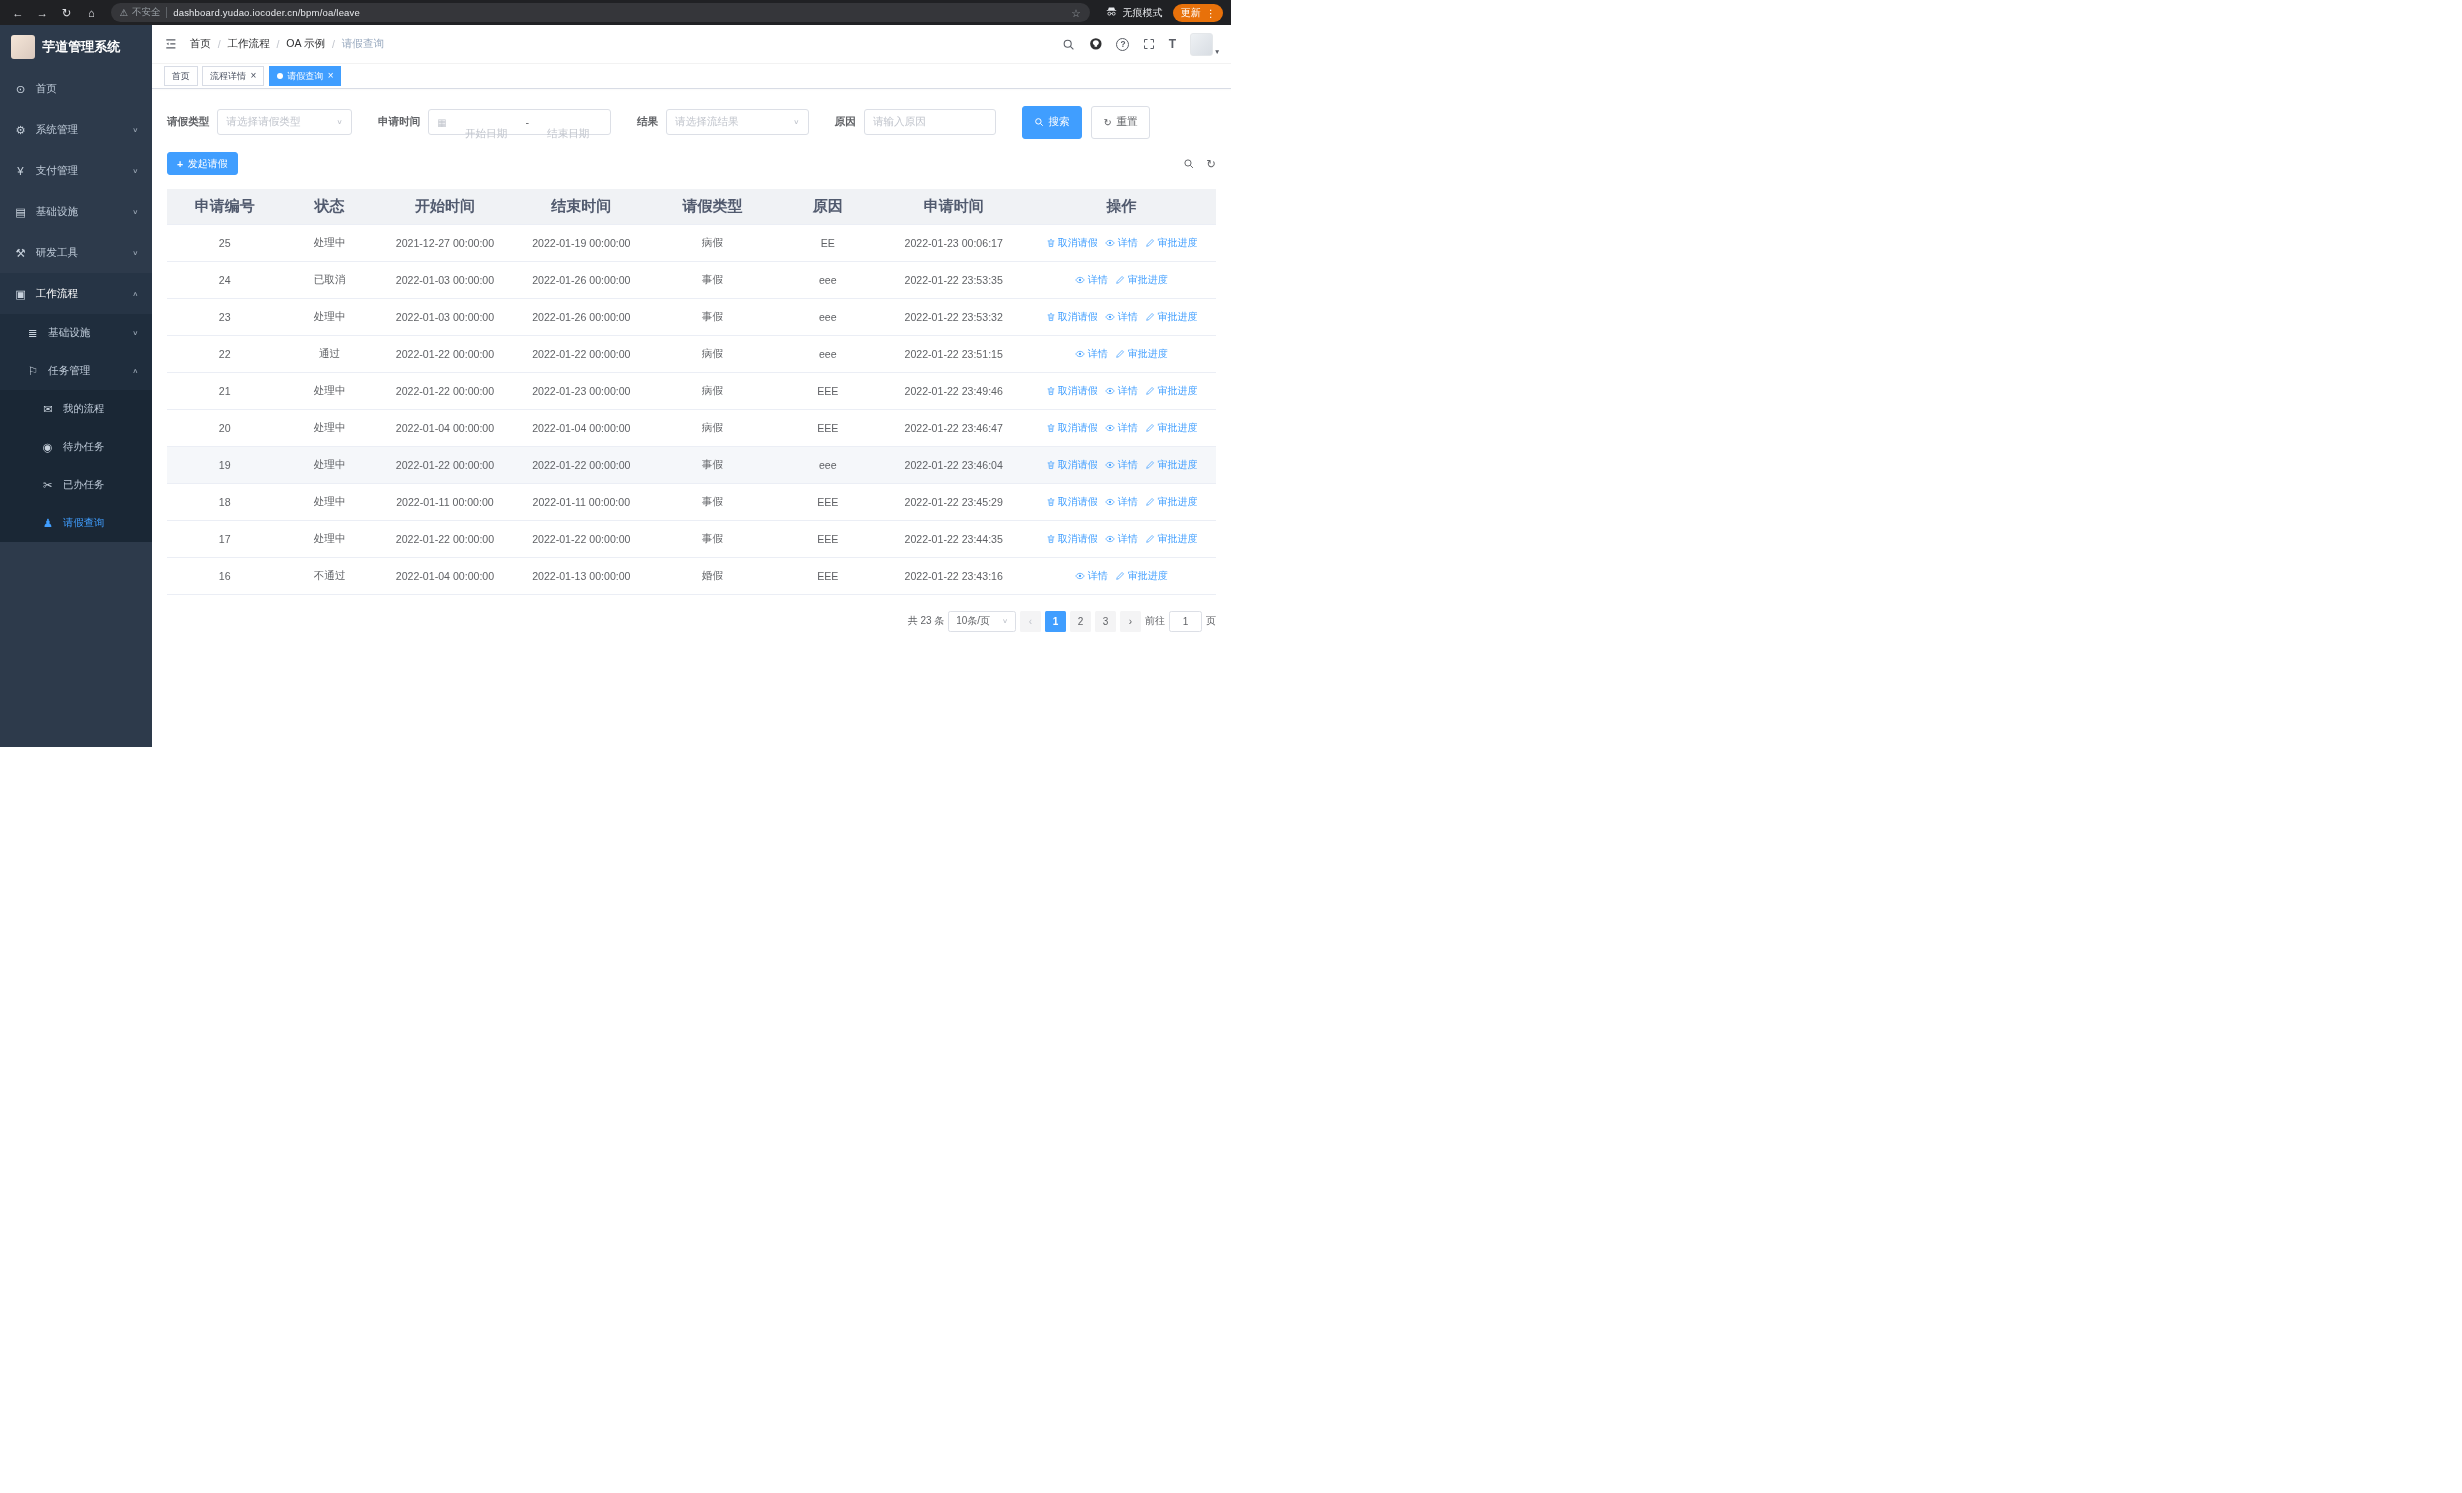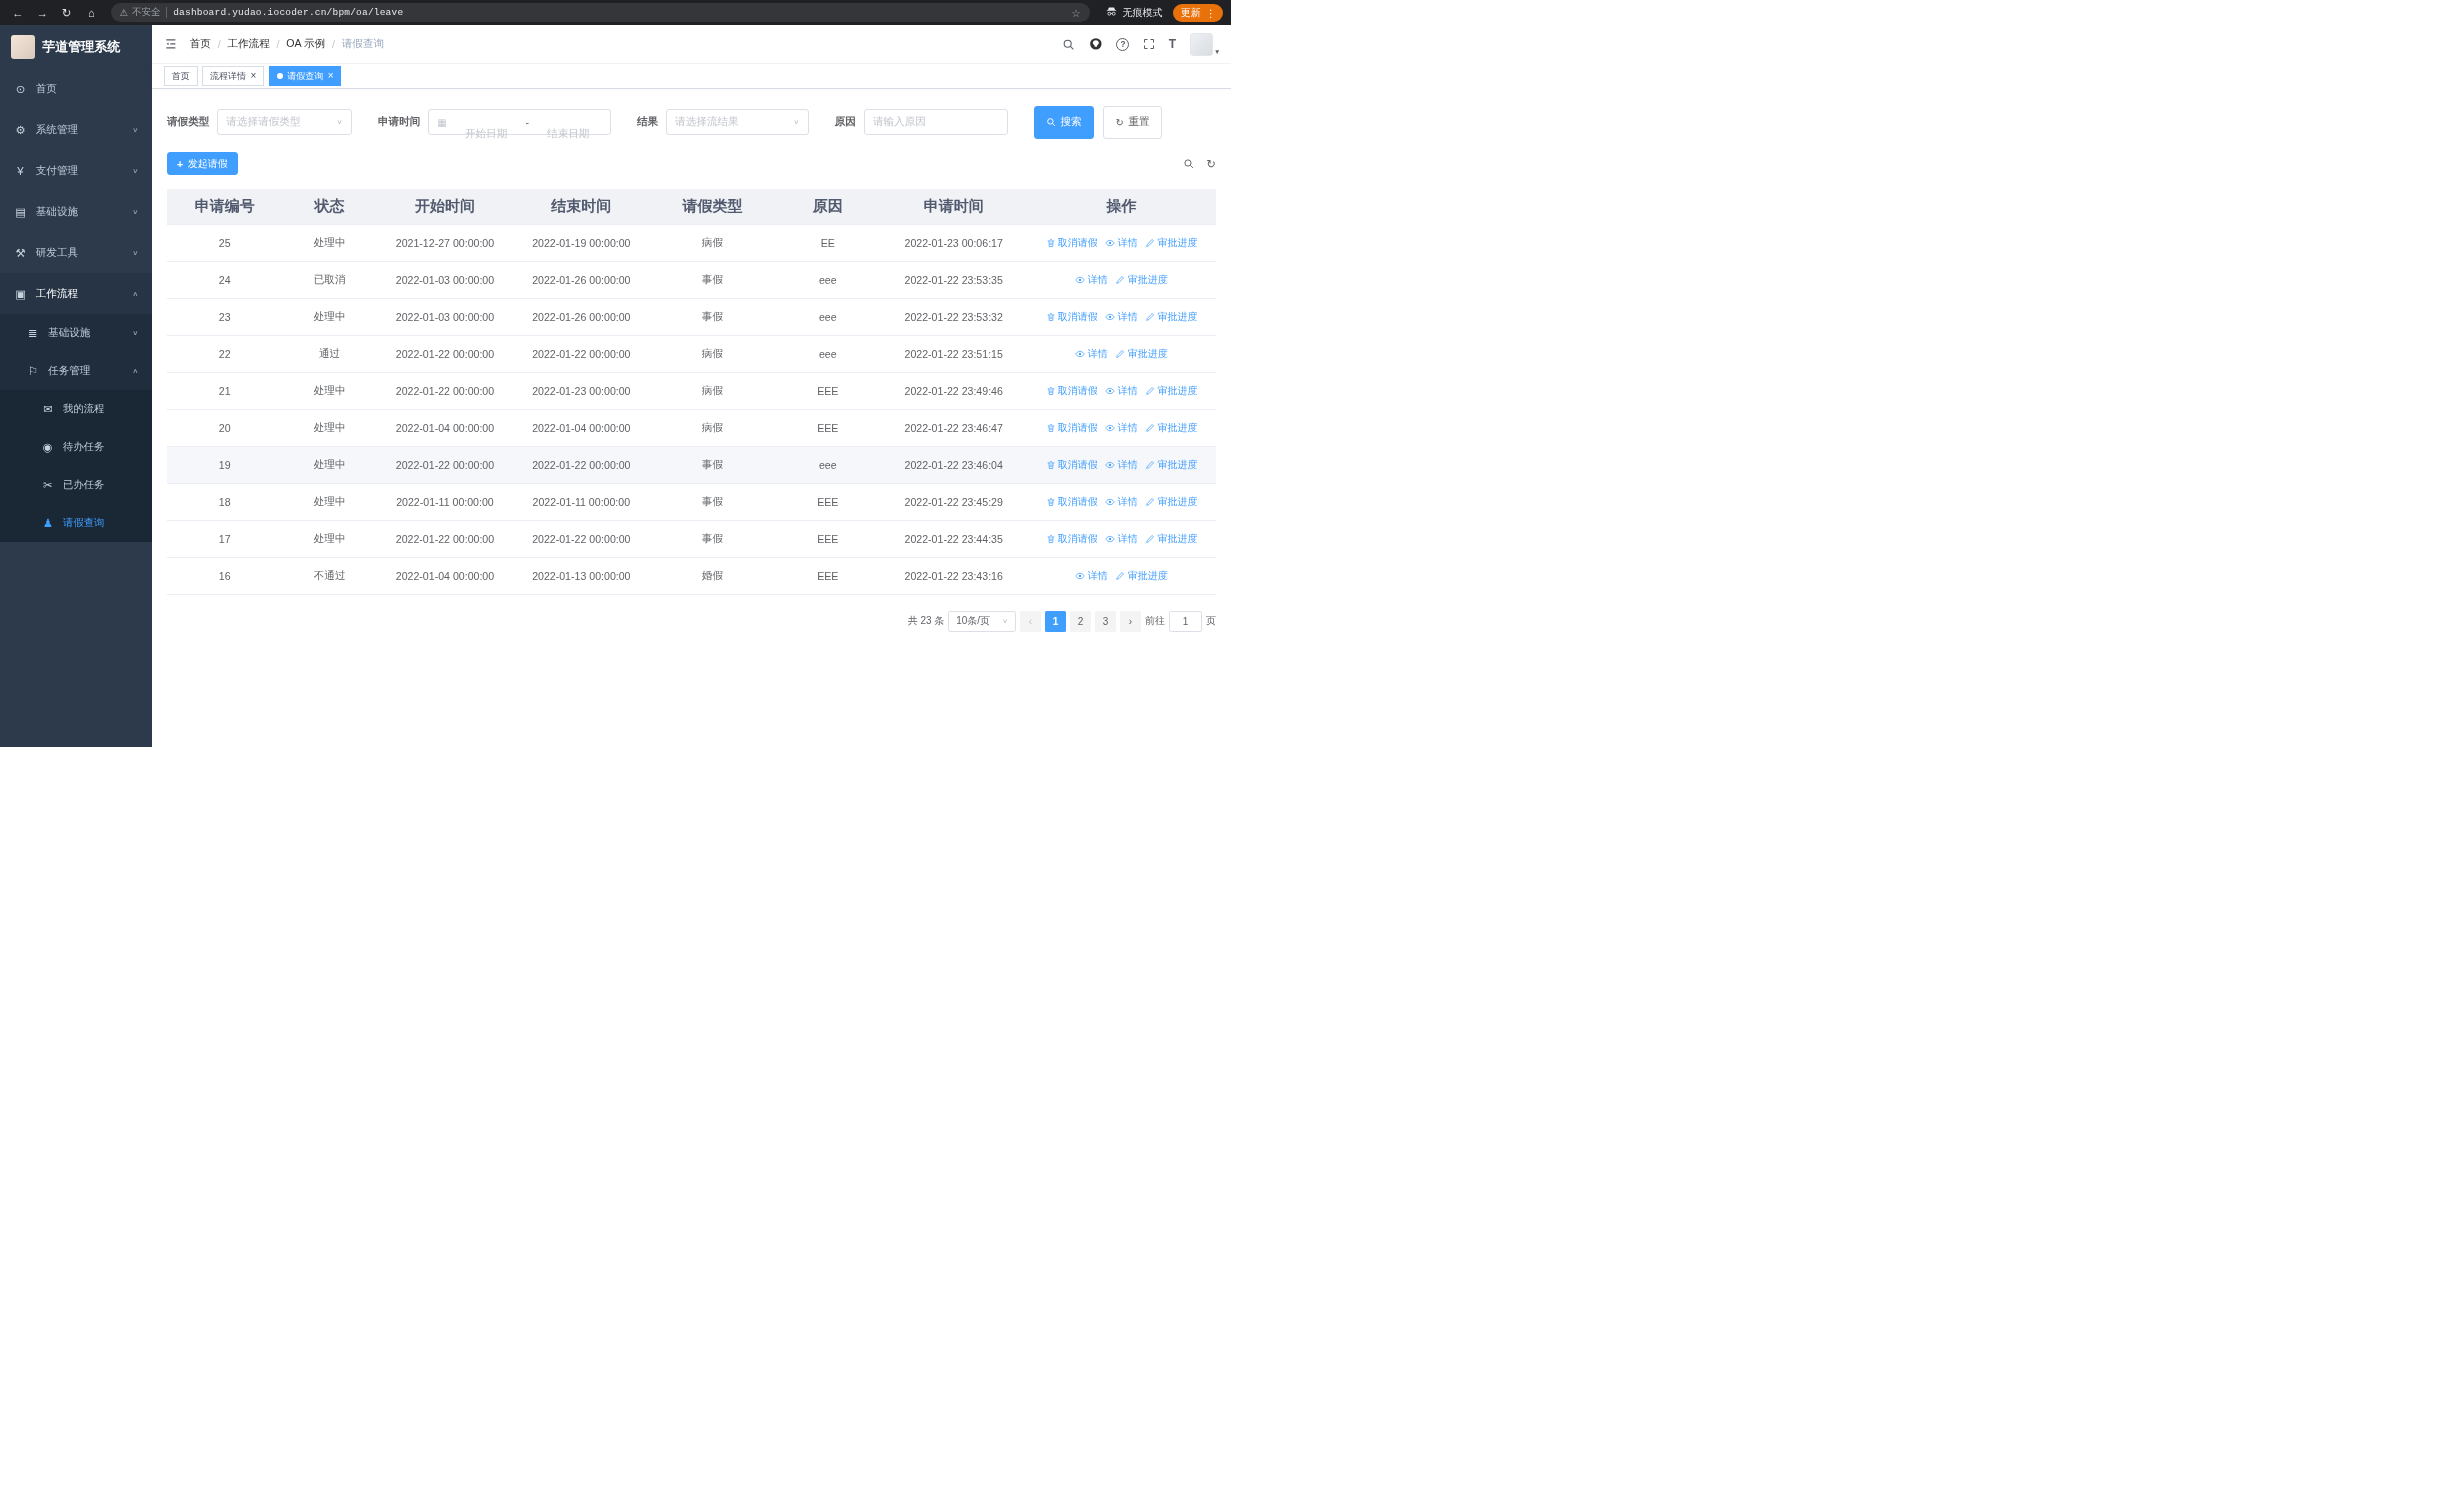--- a/index.html
+++ b/index.html
@@ -7,21 +7,21 @@
   body {
     font-family:"Liberation Sans","DejaVu Sans",sans-serif;
     font-size:10.6px; color:#606266; background:#fff; overflow:hidden;
   }
   
   .chrome { height:25px; background:#202124; display:flex; align-items:center; padding:0 7.6px; gap:4.6px; }
   .nav-ic { color:#dfe1e5; font-size:11.4px; width:20px; height:20px; display:flex; align-items:center; justify-content:center; border-radius:50%; cursor:pointer; }
   .urlbar { flex:1; height:19px; background:#35363a; border-radius:10px; display:flex; align-items:center; padding:0 9px; gap:6px; font-size:9.5px; margin:0 4.6px; }
   .warn { color:#9aa0a6; display:flex; align-items:center; gap:3.8px; }
   .vsep { width:0.8px; height:10.6px; background:#5f6368; }
-  .url-text { flex:1; color:#e8eaed; letter-spacing:0.2px;font-family:Liberation Mono, monospace; }
+  .url-text { flex:1; color:#e8eaed; letter-spacing:0.2px; }
   .star { color:#9aa0a6; font-size:10.6px; cursor:pointer; }
   .incog { display:flex; align-items:center; gap:4.6px; color:#e8eaed; font-size:10px; padding:0 6px; }
   .update-pill { background:#e8710a; color:#fff; height:18px; border-radius:9px; display:flex; align-items:center; gap:4.6px; padding:0 7.6px; font-size:10px; cursor:pointer; }
   .update-pill .dots { font-size:10.6px; }
   
   .app { display:flex; height:722px; }
   .sidebar { width:152px; flex-shrink:0; background:#2d3a4b; color:#bfcbd9; overflow:hidden; }
   .logo-row { height:43px; display:flex; align-items:center; gap:7.6px; padding:0 10.6px; cursor:pointer; }
   .logo-img { width:24px; height:24px; border-radius:3px; background:linear-gradient(135deg,#f5e6d8,#d9c8bd); flex-shrink:0; }
   .logo-title { color:#fff; font-weight:bold; font-size:13px; white-space:nowrap; }
@@ -61,21 +61,21 @@
   .f-label { font-weight:700; color:#606266; margin-right:7.6px; white-space:nowrap; }
   .gap { margin-left:26px; }
   .ctl { height:26px; border:0.8px solid #dcdfe6; border-radius:3px; background:#fff; display:flex; align-items:center; padding:0 8.4px; font-size:10.6px; cursor:pointer; }
   .ph { color:#c0c4cc;text-align:center; }
   .sel1 { width:135px; justify-content:space-between; }
   .sel2 { width:143px; justify-content:space-between; }
   .chev { color:#c0c4cc; font-size:8.4px; transform:scaleY(.8); }
   .date-range { width:183px; gap:6px; }
   .date-range .ph { flex:1; text-align:center;margin-top:24px; }
   .cal { color:#c0c4cc; font-size:10px; }
-  .inp { width:144px; cursor:text; }
+  .inp { width:132px; cursor:text; }
   .btn { height:33px; border-radius:3px; display:inline-flex; align-items:center; gap:4.6px; padding:0 11.4px; font-size:10.6px; cursor:pointer; border:0.8px solid transparent; font-family:inherit; }
   .btn-primary { background:#409eff; border-color:#409eff; color:#fff; }
   .btn-plain { background:#fff; border-color:#dcdfe6; color:#606266; }
   .btn .b-ic { display:flex; align-items:center; font-size:10px; }
   .toolbar-row { display:flex; align-items:center; margin-bottom:13.7px; }
   .btn-sm { height:23px; padding:0 9px; font-size:10px; }
   .plus { font-size:10.6px; font-weight:bold; }
   .tool-icons { margin-left:auto; display:flex; align-items:center; gap:12px; color:#606266; }
   .tool-ic { cursor:pointer; display:flex; align-items:center; font-size:11.4px; }
   

